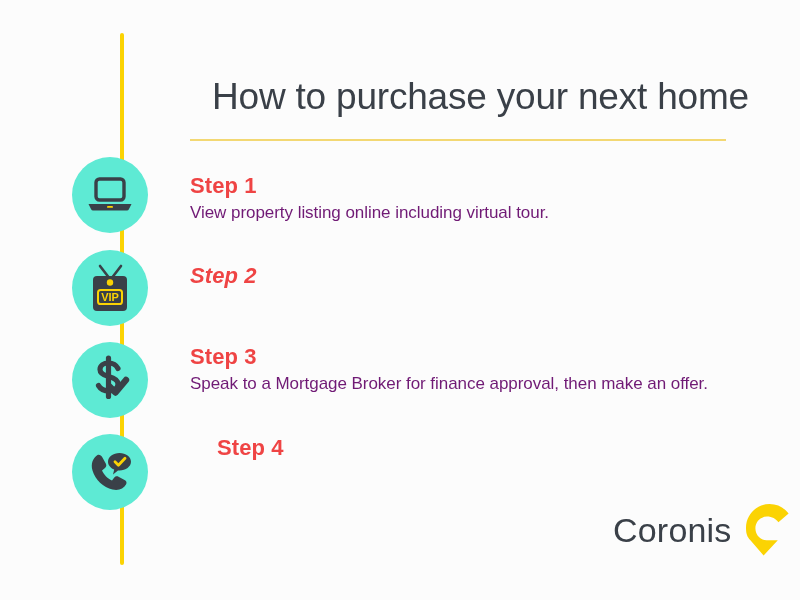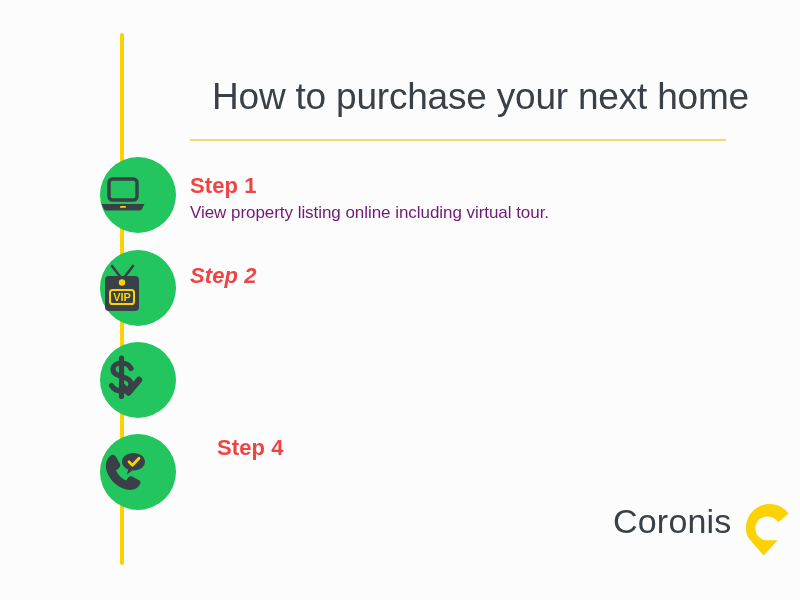--- a/index.html
+++ b/index.html
@@ -21,26 +21,27 @@
     position:absolute;
     left:120px; top:33px;
     width:4px; height:532px;
     background:#fbd303;
     border-radius:2px;
   }
 
   
   .bubble {
     position:absolute;
-    left:100px;
+    left:72px;
     width:76px; height:76px;
     border-radius:50%;
-    background:#22c55e;
+    background:#5eead4;
     display:flex;
     align-items:center;
+    justify-content:center;
   }
   .bubble svg { display:block; }
 
   
   .headline {
     position:absolute;
     left:204px; top:76px;
     width:545px;
     font-size:37px;
     font-weight:300;
@@ -71,20 +72,21 @@
     color:#701a75;
     line-height:23px;
     letter-spacing:-0.05px;
   }
 
   
   .brand {
     position:absolute;
     left:613px; top:504px;
     display:flex;
+    align-items:center;
     gap:14px;
   }
   .brand-word {
     font-size:34px;
     font-weight:400;
     color:#3a4048;
     letter-spacing:0.2px;
     line-height:1;
   }
   .brand-mark { width:46px; height:52px; display:block; }
@@ -141,20 +143,24 @@
                  C13 18.6 17 20.2 21.5 21.4 C26.5 22.7 31 24.4 31 29
                  C31 33.2 27 36 22 36 C17.4 36 13.6 34.2 11.5 30.6" fill="none" stroke="#3a4048" stroke-width="5.2" stroke-linecap="round"></path>
 
         <path d="M21.5 3 V41.5" fill="none" stroke="#3a4048" stroke-width="5.2" stroke-linecap="round"></path>
 
         <path d="M22.5 31.5 L28.5 37.5 L39 25" fill="none" stroke="#3a4048" stroke-width="6.4" stroke-linecap="round" stroke-linejoin="round"></path>
         <path d="M22.5 31.5 L28.5 37.5 L39 25" fill="none" stroke="#fbd303" stroke-width="2.2" stroke-linecap="round" stroke-linejoin="round" opacity="0"></path>
       </svg>
     </span>
   </div>
+  <div class="step" style="top:344px;">
+    <div class="step-title">Step 3</div>
+    <div class="step-body">Speak to a Mortgage Broker for finance approval, then make an offer.</div>
+  </div>
 
   <div class="bubble" style="top:434px;">
     <span>
       <svg width="48" height="46" viewBox="0 0 48 46" aria-hidden="true">
 
         <path d="M11.5 6 C7 9 4.5 14.5 6.5 21.5 C9 30.5 17.5 38.5 26.5 40.5
                  C33 42 37.5 39.5 40 35.5 C41 33.8 40.5 32 39 31.2
                  L32.5 27.7 C31 26.9 29.3 27.3 28.3 28.6 L26 31.6
                  C21.8 29.6 17.8 25.6 16 21.4 L19 19
                  C20.3 18 20.7 16.3 19.9 14.8 L16.3 8.2

